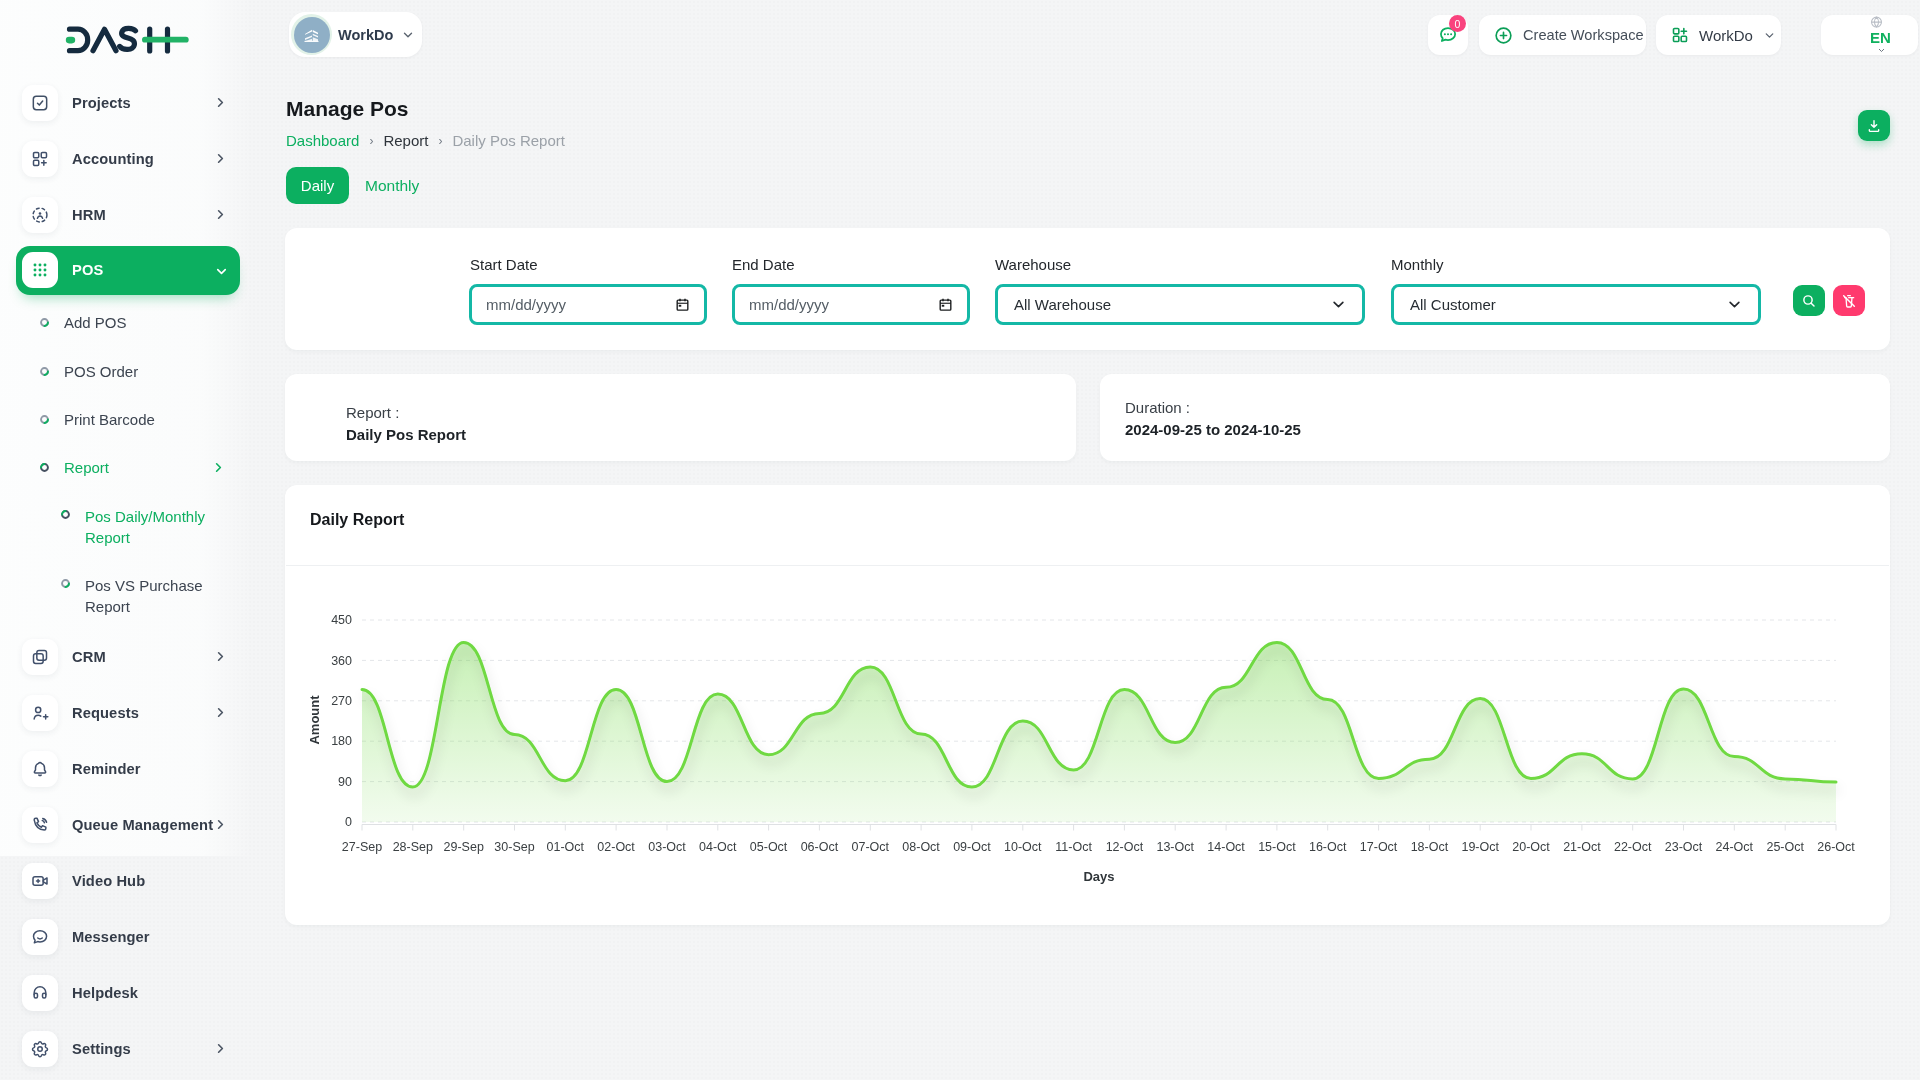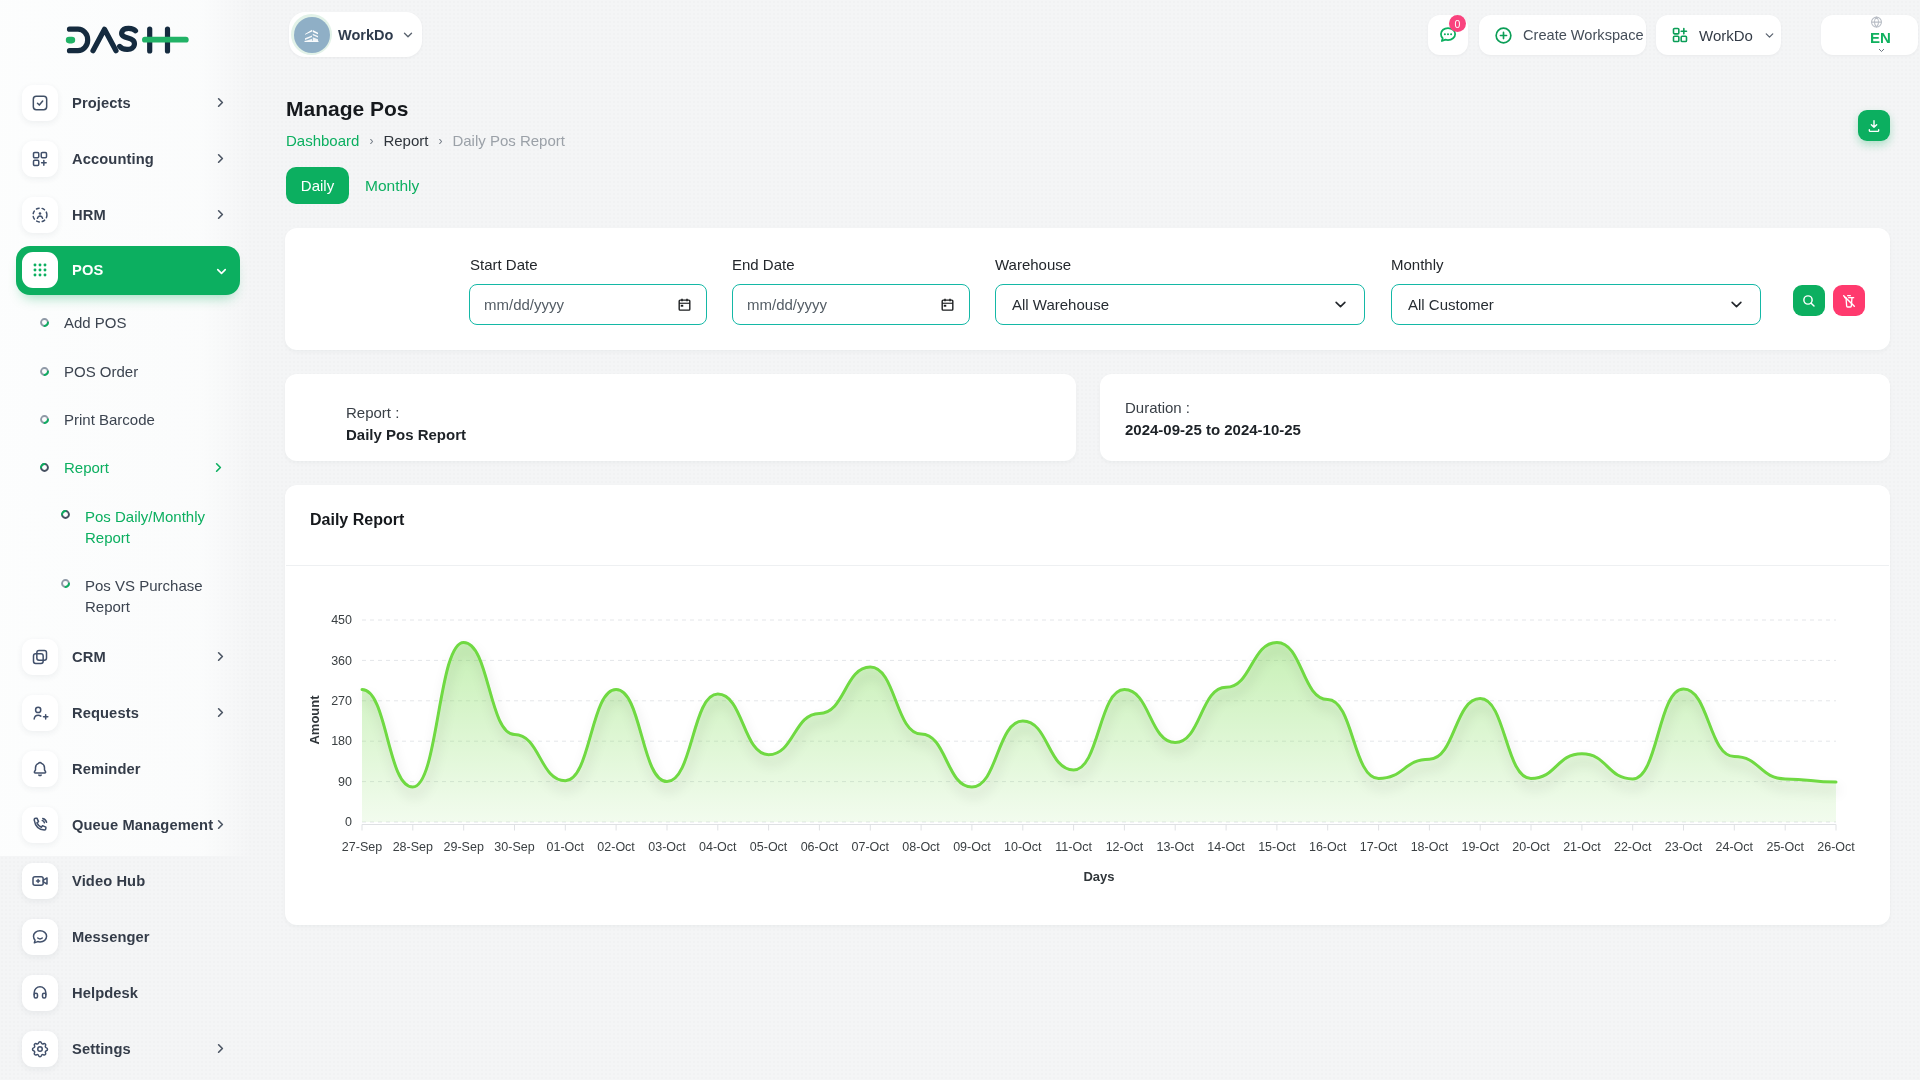--- a/index.html
+++ b/index.html
@@ -27,21 +27,21 @@
   .crumb a { color:#0caf60; text-decoration:none; }
   .crumb .dark { color:#2e343b; }
   .crumb .sep { color:#757d86; font-size:12px; padding:0 10px; position:relative; top:-1px; }
   .tab-daily { position:absolute; left:286px; top:167px; width:63px; height:37px; background:#0caf60; color:#fff;
      border-radius:10px; font-size:15px; display:flex; align-items:center; justify-content:center; }
   .tab-month { position:absolute; left:365px; top:167px; height:37px; color:#0caf60; font-size:15.5px; display:flex; align-items:center;text-align:right; }
   .dlbtn { position:absolute; left:1858px; top:110px; width:32px; height:31px; background:#0caf60; border-radius:9px;
      display:flex; align-items:center; justify-content:center; box-shadow:0 4px 8px rgba(12,175,96,.3); }
   .card { position:absolute; background:#fff; border-radius:12px; box-shadow:0 2px 4px rgba(35,46,60,.04); }
   .flabel { position:absolute; font-size:15px; color:#23272c; }
-  .finput { position:absolute; height:41px; border:1px solid #14b8a6; border-radius:8px; background:#fff;
+  .finput { position:absolute; height:41px; border:3px solid #14b8a6; border-radius:8px; background:#fff;
      font-size:15px; color:#383f46; font-family:"Liberation Sans",sans-serif; }
   .sbtn { position:absolute; width:32px; height:31px; border-radius:9px; display:flex; align-items:center; justify-content:center; }
   .itxt1 { font-size:15px; color:#3a4047; }
   .itxt2 { font-size:15px; font-weight:700; color:#1d2227; margin-top:5px; }
 </style>
 </head>
 <body>
 
 <div class="sidebar">
 

